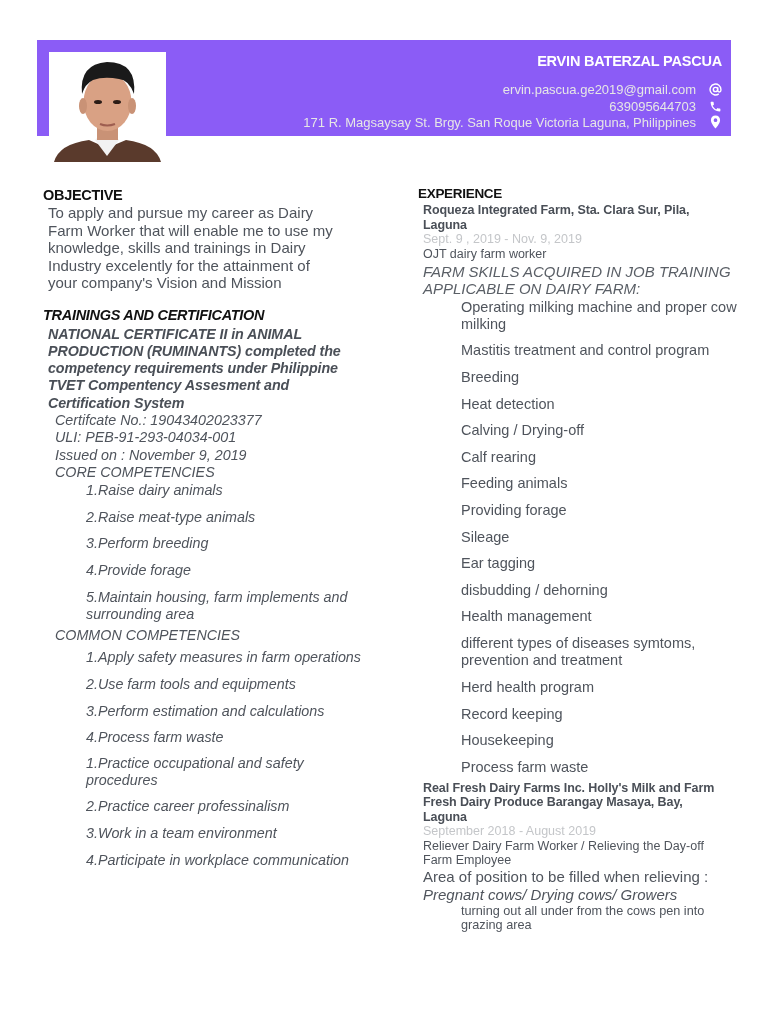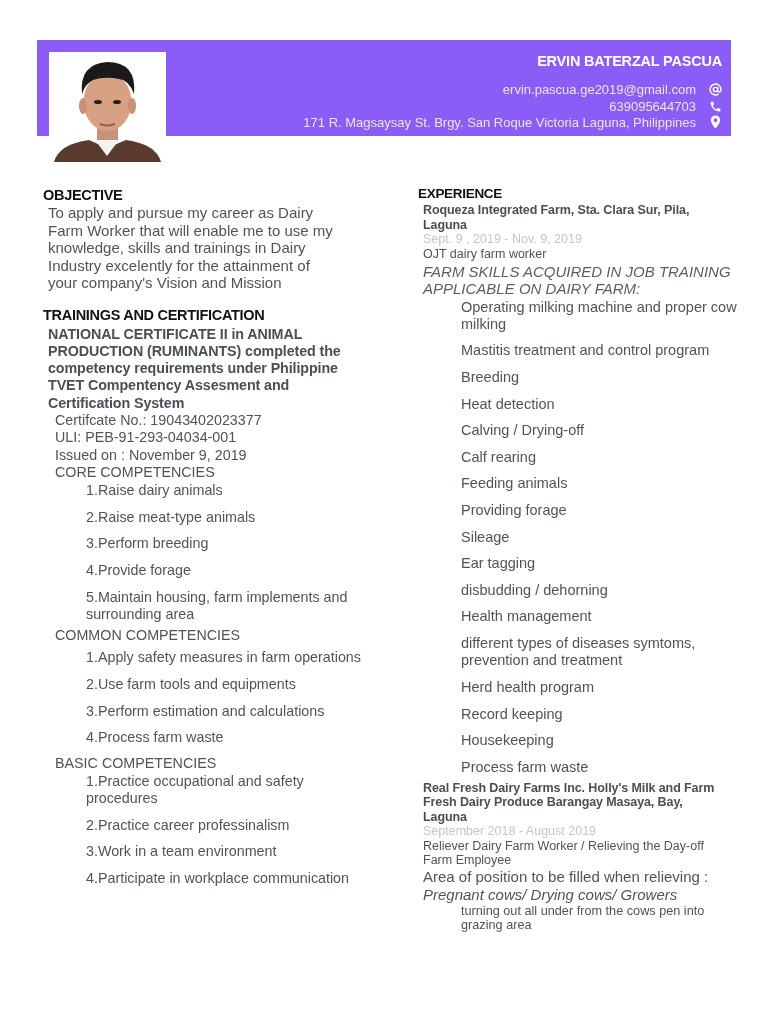--- a/index.html
+++ b/index.html
@@ -31,21 +31,21 @@
 
   .col { position: absolute; }
   .left { left: 43px; top: 187px; width: 330px; }
   .right { left: 418px; top: 186px; width: 320px; }
 
   .sec-title { color: #111111; font-weight: bold; font-size: 14.5px; letter-spacing: -0.3px; }
   .right .sec-title { font-size: 13.5px; }
 
   .obj-text { margin-left: 5px; font-size: 15px; line-height: 17.5px; color: #4f545c; margin-top: 1px; }
 
-  .trainings { margin-top: 15px; }
+  .trainings { margin-top: 15px; font-style: italic; }
   .cert-title { margin-left: 5px; font-weight: bold; font-size: 14.3px; line-height: 17.3px; color: #4a4f57; margin-top: 3px; letter-spacing: -0.1px; }
   .plain { margin-left: 12px; font-size: 14.3px; line-height: 17.3px; color: #4f545c; }
 
   .sub-list { margin-left: 43px; }
   .sub-list .li { font-size: 14.3px; line-height: 17.3px; color: #4f545c; margin-bottom: 9.3px; }
   .sub-list .li:last-child { margin-bottom: 0; }
   .core-list { margin-top: 1px; margin-bottom: 4px; }
   .comm-list { margin-top: 5px; margin-bottom: 8px; }
   .basic-list { margin-top: 1px; }
 
@@ -143,21 +143,20 @@
     </div>
 
     <div class="plain">COMMON COMPETENCIES</div>
     <div class="sub-list comm-list">
       <div class="li">1.Apply safety measures in farm operations</div>
       <div class="li">2.Use farm tools and equipments</div>
       <div class="li">3.Perform estimation and calculations</div>
       <div class="li">4.Process farm waste</div>
     </div>
 
-    <div class="plain">BASIC COMPETENCIES</div>
     <div class="sub-list basic-list">
       <div class="li">1.Practice occupational and safety procedures</div>
       <div class="li">2.Practice career professinalism</div>
       <div class="li">3.Work in a team environment</div>
       <div class="li">4.Participate in workplace communication</div>
     </div>
   </section>
 </div>
 
 <div class="col right">

